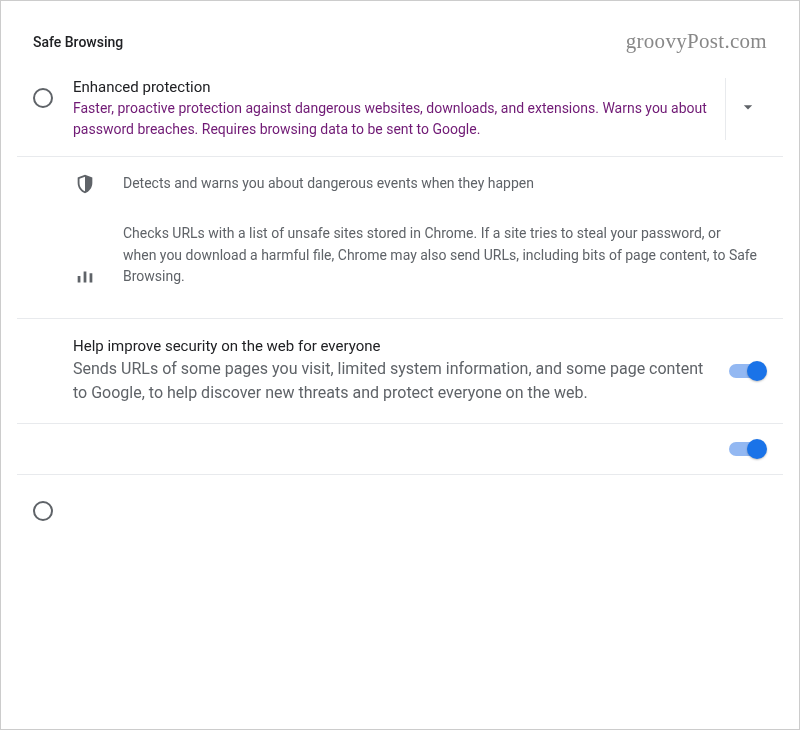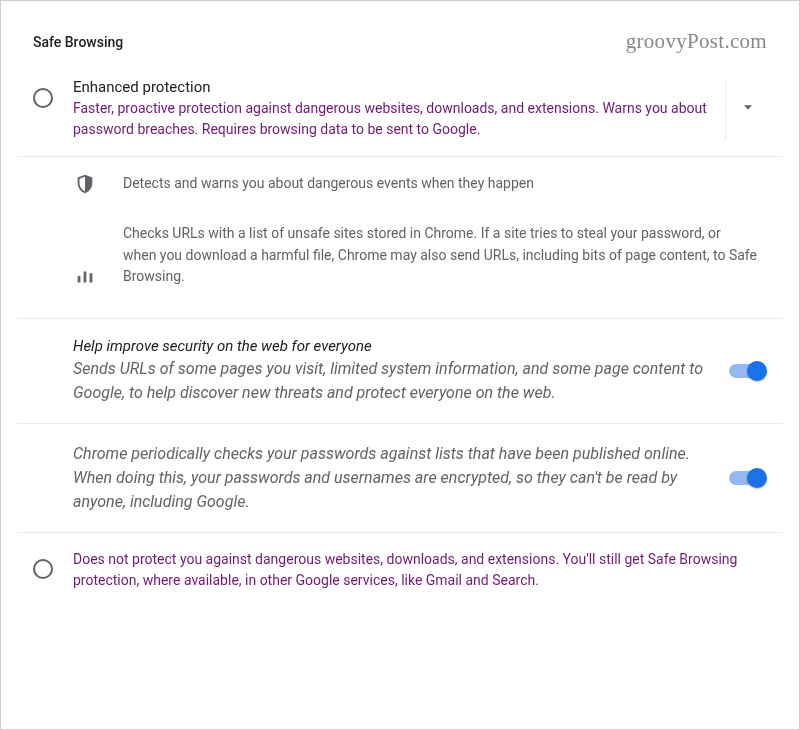--- a/index.html
+++ b/index.html
@@ -115,21 +115,20 @@
     font-size: 14px;
     color: #5f6368;
     line-height: 1.55;
   }
   .toggle-row {
     display: flex;
     align-items: flex-start;
     padding: 18px 14px 18px 56px;
     gap: 14px;
     border-bottom: 1px solid #e8eaed;
-    font-style: italic;
   }
   .toggle-body { flex: 1; }
   .toggle-title {
     font-size: 15px;
     color: #202124;
     margin-bottom: 2px;
   }
   .toggle-desc {
     font-size: 16px;
     color: #5f6368;
@@ -210,29 +209,27 @@
       <div class="toggle-title">Help improve security on the web for everyone</div>
       <div class="toggle-desc">Sends URLs of some pages you visit, limited system information, and some page content to Google, to help discover new threats and protect everyone on the web.</div>
     </div>
     <div class="toggle-switch">
       <div class="switch"></div>
     </div>
   </div>
 
   <div class="toggle-row">
     <div class="toggle-body">
-      <div class="toggle-desc">Chrome periodically checks your passwords against lists that have been published online. When doing this, your passwords and usernames are encrypted, so they can't be read by anyone, including Google.</div>
     </div>
     <div class="toggle-switch">
       <div class="switch"></div>
     </div>
   </div>
 
   <div class="option-row">
     <div class="radio-wrap">
       <div class="radio"></div>
     </div>
     <div class="option-body">
-      <div class="option-desc">Does not protect you against dangerous websites, downloads, and extensions. You'll still get Safe Browsing protection, where available, in other Google services, like Gmail and Search.</div>
     </div>
   </div>
 
 </div>
 
 </body></html>

